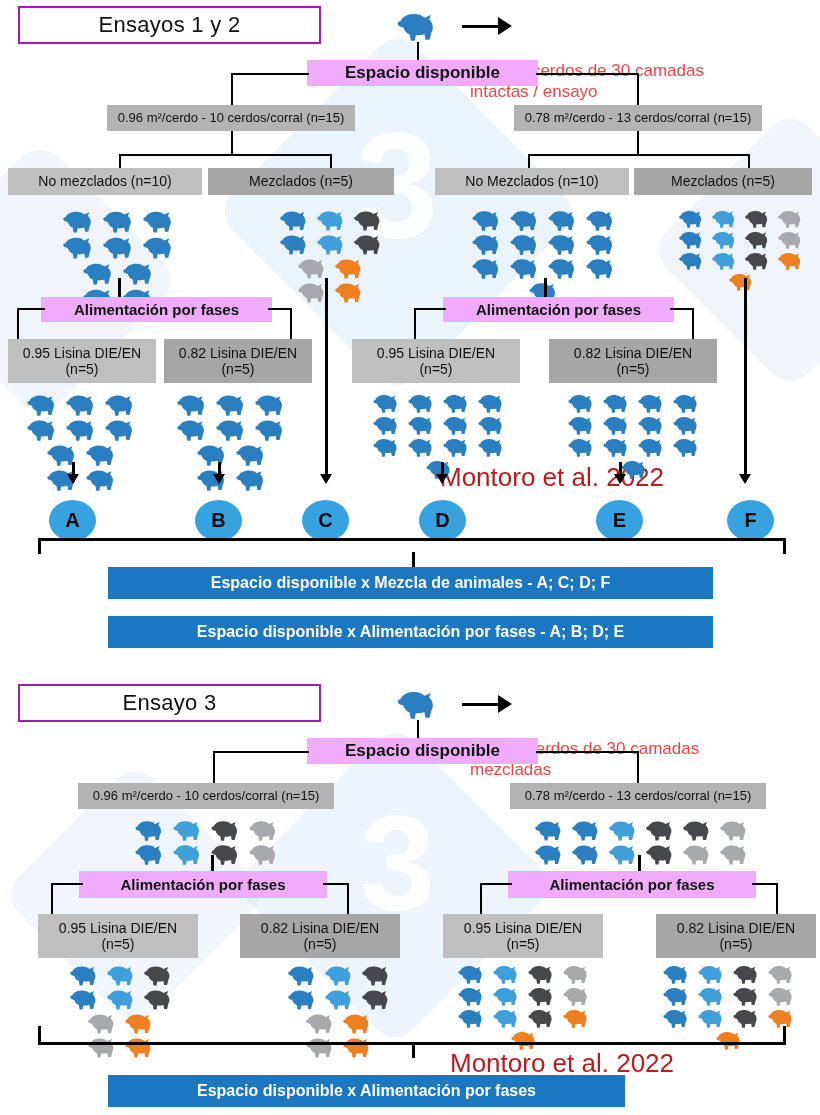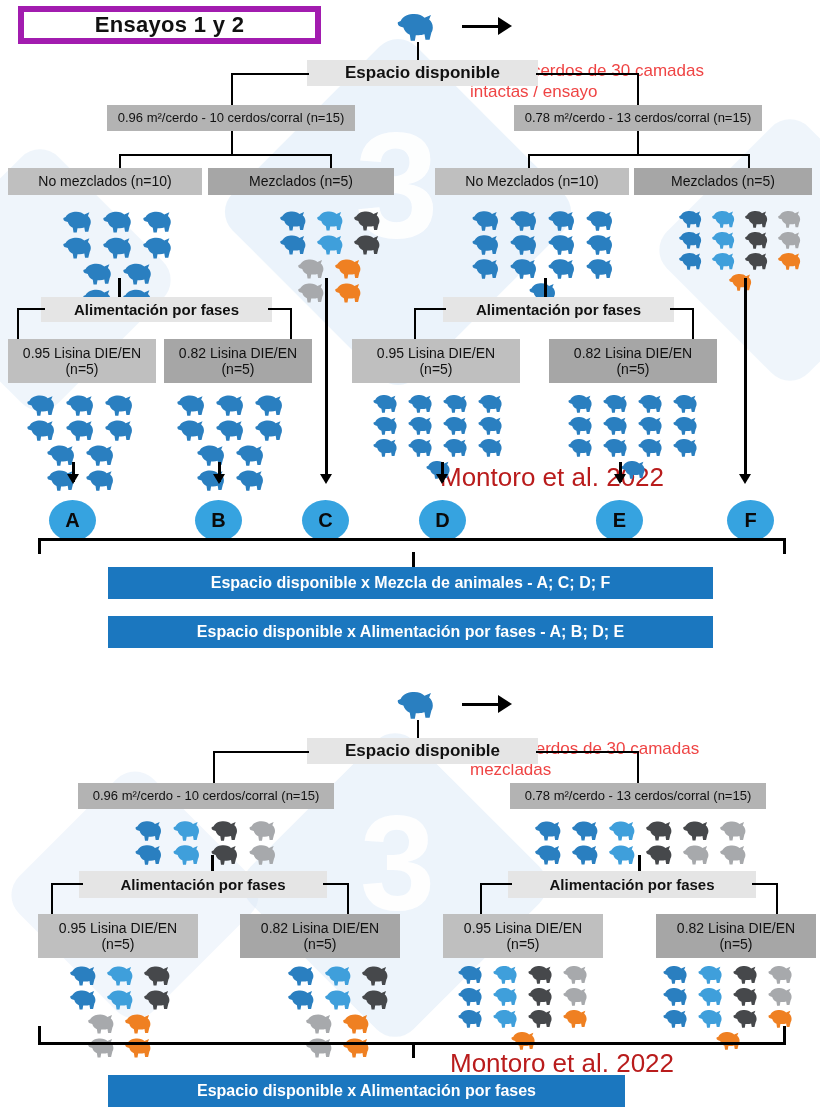--- a/index.html
+++ b/index.html
@@ -16,28 +16,28 @@
     background:#dbe9f7;opacity:.55;transform:rotate(45deg);border-radius:26px;
   }
   .wm-num{
     color:#ffffff;font-weight:700;font-family:"Liberation Sans",sans-serif;
     opacity:.95;
   }
   .wm-credit{color:#b91c1c;font-size:26px;white-space:nowrap;}
 
   
   .title-box{
-    border:6px solid #a21caf;background:#ffffff;
+    border:2px solid #a21caf;background:#ffffff;
     display:flex;align-items:center;justify-content:center;
-    font-weight:700;color:#111;letter-spacing:.3px;
+    font-weight:400;color:#111;letter-spacing:.3px;
   }
 
   
   .orange-box{
-    background:#e5e5e5;color:#111;font-weight:700;
+    background:#f0abfc;color:#111;font-weight:700;
     display:flex;align-items:center;justify-content:center;
     text-align:center;line-height:1.05;
   }
   
   .gray-box{
     background:#b3b3b3;color:#111;
     display:flex;align-items:center;justify-content:center;
     text-align:center;line-height:1.15;
   }
   .gray-box.dark{background:#a6a6a6;}
@@ -584,20 +584,23 @@
   <div class="abs ln-v3" style="left:783px;top:538px;height:16px;"></div>
   <div class="abs ln-v3" style="left:412px;top:552px;height:16px;"></div>
 
   <div class="abs blue-bar" style="left:108px;top:567px;width:605px;height:32px;font-size:16px;">
     <span>Espacio disponible x Mezcla de animales - A; C; D; F</span>
   </div>
   <div class="abs blue-bar" style="left:108px;top:616px;width:605px;height:32px;font-size:16px;">
     <span>Espacio disponible x Alimentación por fases - A; B; D; E</span>
   </div>
 
+  <div class="abs title-box" style="left:18px;top:684px;width:303px;height:38px;font-size:22px;">
+    <span>Ensayo 3</span>
+  </div>
 
   <svg class="abs" style="left:396px;top:688px;width:46px;height:32px;" viewBox="0 0 100 66">
     <path fill="#2a7fc0" d="M10 22c5-11 18-15 30-15 10 0 17 3 22 8l14-6-4 10c5 4 8 10 8 17 0 4-1 8-3 11l-4 16h-9l-2-12c-4 1-8 2-13 2h-6l-2 12h-9l-2-13c-7-3-12-9-14-16l-7-2c-4-1-6-5-5-9z"></path>
   </svg>
   <div class="abs ln-h3" style="left:462px;top:703px;width:38px;"></div>
   <div class="abs arrow-right" style="left:498px;top:695px;"></div>
   <div class="abs note" style="left:470px;top:690px;width:305px;font-size:17px;">n= 230 cerdos de 30 camadas
 mezcladas</div>
 
   <div class="abs ln-v" style="left:417px;top:720px;height:20px;"></div>

